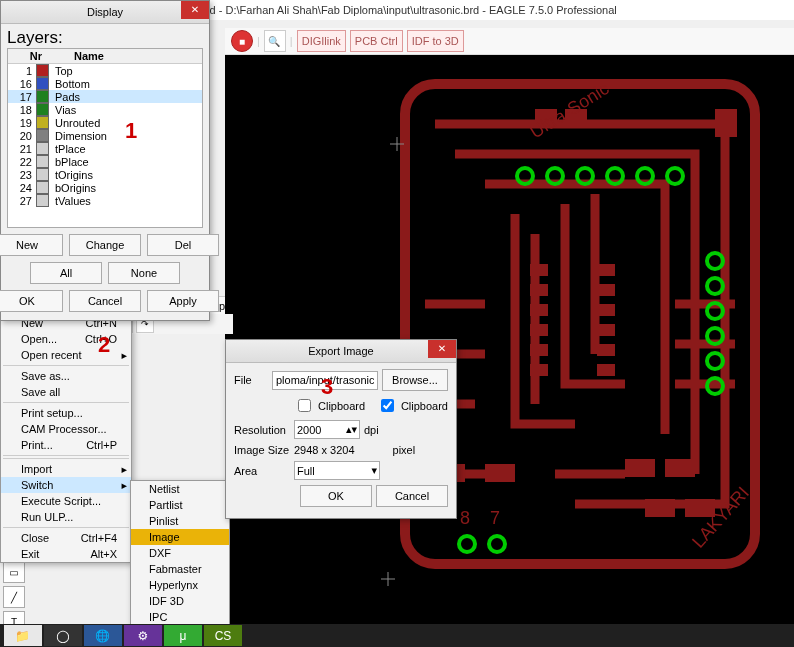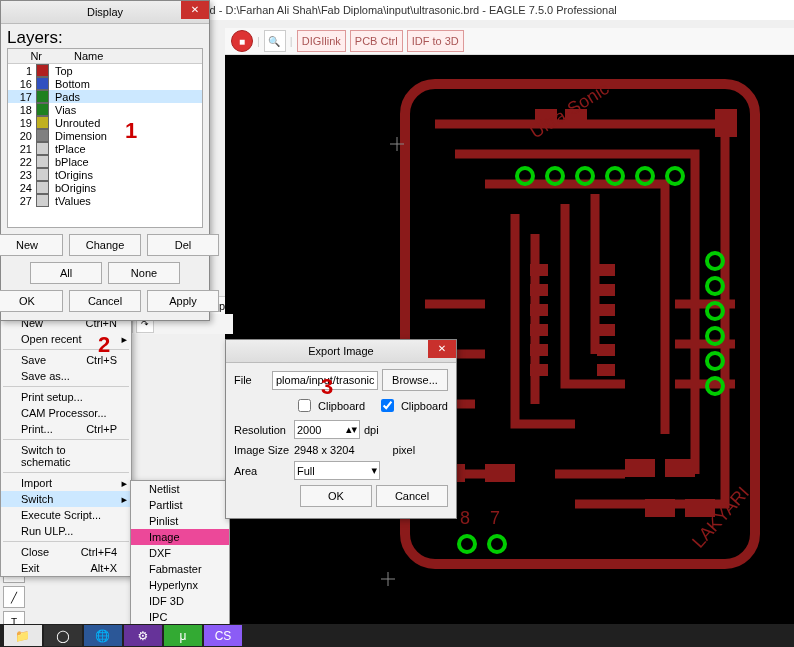--- a/index.html
+++ b/index.html
@@ -14,21 +14,21 @@
 .taskbar .app{width:38px;height:21px;display:flex;align-items:center;justify-content:center;font-size:12px}
 
 .dlg{position:absolute;background:#f0f0f0;border:1px solid #888;box-shadow:2px 2px 6px rgba(0,0,0,.3)}
 .dlg .dtitle{height:22px;background:linear-gradient(#eee,#ddd);border-bottom:1px solid #bbb;display:flex;align-items:center;justify-content:center;position:relative;font-size:11px}
 .dlg .dtitle .close{position:absolute;right:0;top:0;width:28px;height:18px;background:#c9302c;color:#fff;text-align:center;line-height:17px;font-size:10px}
 .dlg label{font-size:17px}
 .dlg .btn{border:1px solid #aaa;background:#f7f7f7;font-size:11px;height:20px;min-width:54px;display:inline-flex;align-items:center;justify-content:center;padding:0 8px}
 .display-dlg{top:0;left:0;width:208px;z-index:30}
 .display-dlg .body{padding:4px 6px 8px}
 .layer-list{border:1px solid #aaa;background:#fff;height:178px;overflow:auto}
-.layer-hdr{display:flex;border-bottom:1px solid #ccc;font-weight:400;font-size:11px;background:#f0f0f0}
+.layer-hdr{display:flex;border-bottom:1px solid #ccc;font-weight:700;font-size:11px;background:#f0f0f0}
 .layer-hdr div{padding:1px 4px}
 .layer-row{display:flex;align-items:center;font-size:11px;padding:0 2px;height:13px}
 .layer-row .nr{width:22px;text-align:right;padding-right:4px}
 .layer-row .sw{width:11px;height:11px;margin-right:6px;border:1px solid #666}
 .layer-row.sel{background:#cce8ff}
 .btnrow{display:flex;justify-content:center;gap:6px;margin-top:6px}
 
 .menubar2{position:absolute;top:296px;left:0;width:225px;height:18px;background:#f8f8f8;border-top:1px solid #ccc;border-bottom:1px solid #ccc;display:flex;align-items:center;font-size:11px;z-index:25}
 .menubar2 span{padding:0 5px}
 .menubar2 span.active{background:#cce8ff}
@@ -36,21 +36,21 @@
 .minitool .ti{width:16px;height:16px;border:1px solid #ccc;background:#fff;font-size:9px;display:inline-flex;align-items:center;justify-content:center}
 
 .filemenu{position:absolute;top:314px;left:0;width:130px;background:#f4f4f4;border:1px solid #999;box-shadow:2px 2px 6px rgba(0,0,0,.3);z-index:26;font-size:11px}
 .filemenu .item{display:flex;justify-content:space-between;padding:2px 14px 2px 20px;position:relative}
 .filemenu .item.hover{background:#cce8ff}
 .filemenu .sep{height:1px;background:#ccc;margin:2px 2px}
 .filemenu .item .arr{position:absolute;right:4px}
 
 .submenu{position:absolute;top:480px;left:130px;width:98px;background:#f4f4f4;border:1px solid #999;box-shadow:2px 2px 6px rgba(0,0,0,.3);z-index:27;font-size:11px}
 .submenu .item{padding:2px 8px 2px 18px}
-.submenu .item.hover{background:#ec4899}
+.submenu .item.hover{background:#eab308}
 
 .export-dlg{top:339px;left:225px;width:230px;z-index:28}
 .export-dlg .body{padding:6px 8px}
 .export-dlg .row{display:flex;align-items:center;margin-bottom:5px;gap:4px}
 .export-dlg .row .lab{width:56px}
 .export-dlg input[type=text]{border:1px solid #aaa;height:17px;font-size:11px;padding:0 3px}
 .spin{border:1px solid #aaa;height:17px;width:60px;display:flex;align-items:center;justify-content:space-between;padding:0 2px;font-size:11px;background:#fff}
 .anno{position:absolute;color:#c00;font-family:Arial;font-weight:bold;font-size:22px;z-index:60}
 .left-icons{position:absolute;top:558px;left:0;width:30px;z-index:20;display:flex;flex-direction:column;gap:3px;padding:3px}
 .left-icons div{width:20px;height:20px;border:1px solid #aaa;background:#fff;font-size:10px;display:flex;align-items:center;justify-content:center}
@@ -267,51 +267,51 @@
   <span class="ti">↶</span>
   <span class="ti">↷</span>
 </div>
 
 <div class="filemenu" id="filemenu">
     <div class="item">
       <span>New</span>
       <span>Ctrl+N</span>
     </div>
     <div class="item">
+      <span>Open...</span>
+      <span>Ctrl+O</span>
+    </div>
+    <div class="item">
       <span>Open recent</span>
       <span></span>
       <span class="arr">▸</span>
     </div>
     <div class="sep"></div>
     <div class="item">
-      <span>Save</span>
-      <span>Ctrl+S</span>
-    </div>
-    <div class="item">
       <span>Save as...</span>
+      <span></span>
+    </div>
+    <div class="item">
+      <span>Save all</span>
       <span></span>
     </div>
     <div class="sep"></div>
     <div class="item">
       <span>Print setup...</span>
       <span></span>
     </div>
     <div class="item">
       <span>CAM Processor...</span>
       <span></span>
     </div>
     <div class="item">
       <span>Print...</span>
       <span>Ctrl+P</span>
     </div>
     <div class="sep"></div>
-    <div class="item">
-      <span>Switch to schematic</span>
-      <span></span>
-    </div>
     <div class="sep"></div>
     <div class="item">
       <span>Import</span>
       <span></span>
       <span class="arr">▸</span>
     </div>
     <div class="item hover">
       <span>Switch</span>
       <span></span>
       <span class="arr">▸</span>
@@ -404,14 +404,14 @@
 <div class="anno" style="top:118px;left:125px">1</div>
 <div class="anno" style="top:332px;left:98px">2</div>
 <div class="anno" style="top:374px;left:321px">3</div>
 
 <div class="taskbar" id="taskbar">
     <div class="app" style="background: rgb(232, 232, 232); color: rgb(51, 51, 51);">📁</div>
     <div class="app" style="background: rgb(51, 51, 51); color: rgb(255, 255, 255);">◯</div>
     <div class="app" style="background: rgb(43, 87, 151); color: rgb(255, 255, 255);">🌐</div>
     <div class="app" style="background: rgb(102, 51, 153); color: rgb(255, 255, 255);">⚙</div>
     <div class="app" style="background: rgb(51, 170, 51); color: rgb(255, 255, 255);">μ</div>
-    <div class="app" style="background: #8b5cf6; color: rgb(255, 255, 255);">CS</div>
+    <div class="app" style="background: #4d7c0f; color: rgb(255, 255, 255);">CS</div>
   </div>
 
 </body></html>

